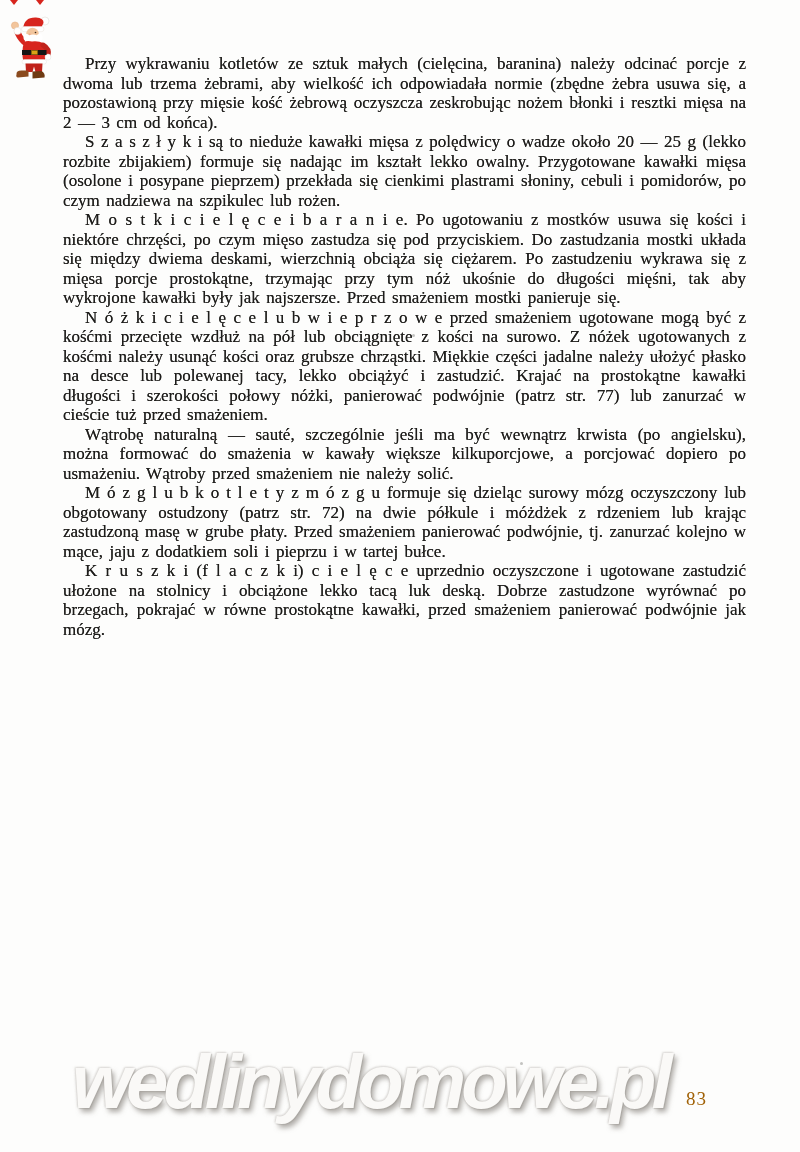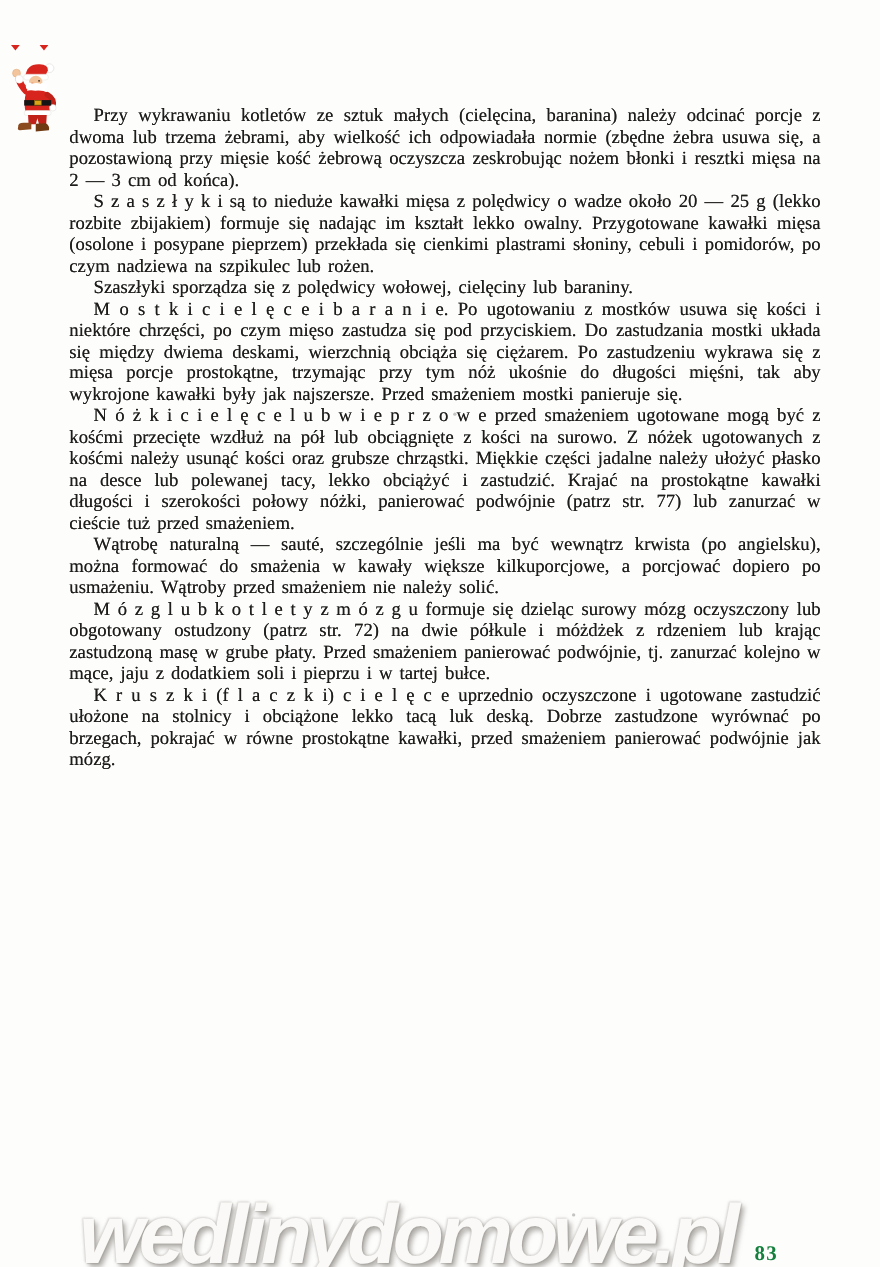--- a/index.html
+++ b/index.html
@@ -6,21 +6,20 @@
   body {
     width: 800px; height: 1152px;
     position: relative;
     background: #fdfdfc;
     overflow: hidden;
     font-family: "Liberation Serif", "DejaVu Serif", serif;
   }
   .scan-page {
     position: absolute; inset: 0;
     background: #fdfdfc;
-    margin-top: 41px;
   }
   .content {
     position: absolute;
     left: 63px; top: 54px;
     width: 683px;
     color: #1e1d1b;
     font-size: 17px;
     line-height: 19.5px;
     text-align: justify;
     word-spacing: 2.2px;
@@ -48,23 +47,23 @@
       -1px -1px 2px rgba(205,203,199,0.55),
       1px 1px 1px rgba(188,186,182,0.65),
       0 0 2px rgba(175,173,169,0.45);
     font-style: italic;
   }
   .page-number {
     position: absolute;
     left: 686px; top: 1088px;
     font-family: "Liberation Serif", "DejaVu Serif", serif;
     font-size: 19px;
-    font-weight: bold;
+    font-weight: normal;
     letter-spacing: 1px;
-    color: #15803d;
+    color: #a16207;
   }
   .speck {
     position: absolute;
     background: rgba(90,88,84,0.35);
     border-radius: 50%;
   }
 </style>
 </head>
 <body>
 
@@ -105,21 +104,20 @@
       <path d="M17.5,63.5 L34.5,63.5 L34,72 L27.5,72 L26,66.5 L24.5,72 L18,72 Z" fill="#c0221a"></path>
 
       <path d="M8.5,74.5 Q8,70.5 13.5,70.5 L20.5,70.5 L20.5,76.5 L10,77.5 Q7.5,77 8.5,74.5 Z" fill="#8a4a1e"></path>
       <path d="M24.5,71.5 L33.5,71 Q37.5,73 36.5,77.5 L24.5,78.5 Z" fill="#6f3a12"></path>
     </svg>
   </div>
 
   <div class="content">
     <p>Przy wykrawaniu kotletów ze sztuk małych (cielęcina, baranina) należy odcinać porcje z dwoma lub trzema żebrami, aby wielkość ich odpowiadała normie (zbędne żebra usuwa się, a pozostawioną przy mięsie kość żebrową oczyszcza zeskrobując nożem błonki i resztki mięsa na 2 — 3 cm od końca).</p>
     <p>S z a s z ł y k i  są to nieduże kawałki mięsa z polędwicy o wadze około 20 — 25 g (lekko rozbite zbijakiem) formuje się nadając im kształt lekko owalny. Przygotowane kawałki mięsa (osolone i posypane pieprzem) przekłada się cienkimi plastrami słoniny, cebuli i pomidorów, po czym nadziewa na szpikulec lub rożen.</p>
-    <p>Szaszłyki sporządza się z polędwicy wołowej, cielęciny lub baraniny.</p>
     <p>M o s t k i  c i e l ę c e  i  b a r a n i e.  Po ugotowaniu z mostków usuwa się kości i niektóre chrzęści, po czym mięso zastudza się pod przyciskiem. Do zastudzania mostki układa się między dwiema deskami, wierzchnią obciąża się ciężarem. Po zastudzeniu wykrawa się z mięsa porcje prostokątne, trzymając przy tym nóż ukośnie do długości mięśni, tak aby wykrojone kawałki były jak najszersze. Przed smażeniem mostki panieruje się.</p>
     <p>N ó ż k i  c i e l ę c e  l u b  w i e p r z o w e  przed smażeniem ugotowane mogą być z kośćmi przecięte wzdłuż na pół lub obciągnięte z kości na surowo. Z nóżek ugotowanych z kośćmi należy usunąć kości oraz grubsze chrząstki. Miękkie części jadalne należy ułożyć płasko na desce lub polewanej tacy, lekko obciążyć i zastudzić. Krajać na prostokątne kawałki długości i szerokości połowy nóżki, panierować podwójnie (patrz str. 77) lub zanurzać w cieście tuż przed smażeniem.</p>
     <p>Wątrobę naturalną — sauté, szczególnie jeśli ma być wewnątrz krwista (po angielsku), można formować do smażenia w kawały większe kilkuporcjowe, a porcjować dopiero po usmażeniu. Wątroby przed smażeniem nie należy solić.</p>
     <p>M ó z g  l u b  k o t l e t y  z  m ó z g u  formuje się dzieląc surowy mózg oczyszczony lub obgotowany ostudzony (patrz str. 72) na dwie półkule i móżdżek z rdzeniem lub krając zastudzoną masę w grube płaty. Przed smażeniem panierować podwójnie, tj. zanurzać kolejno w mące, jaju z dodatkiem soli i pieprzu i w tartej bułce.</p>
     <p>K r u s z k i  (f l a c z k i)  c i e l ę c e  uprzednio oczyszczone i ugotowane zastudzić ułożone na stolnicy i obciążone lekko tacą luk deską. Dobrze zastudzone wyrównać po brzegach, pokrajać w równe prostokątne kawałki, przed smażeniem panierować podwójnie jak mózg.</p>
   </div>
 
   <div class="speck" style="left:412px; top:334px; width:3px; height:3px;"></div>
   <div class="speck" style="left:520px; top:1062px; width:3px; height:3px;"></div>
 

